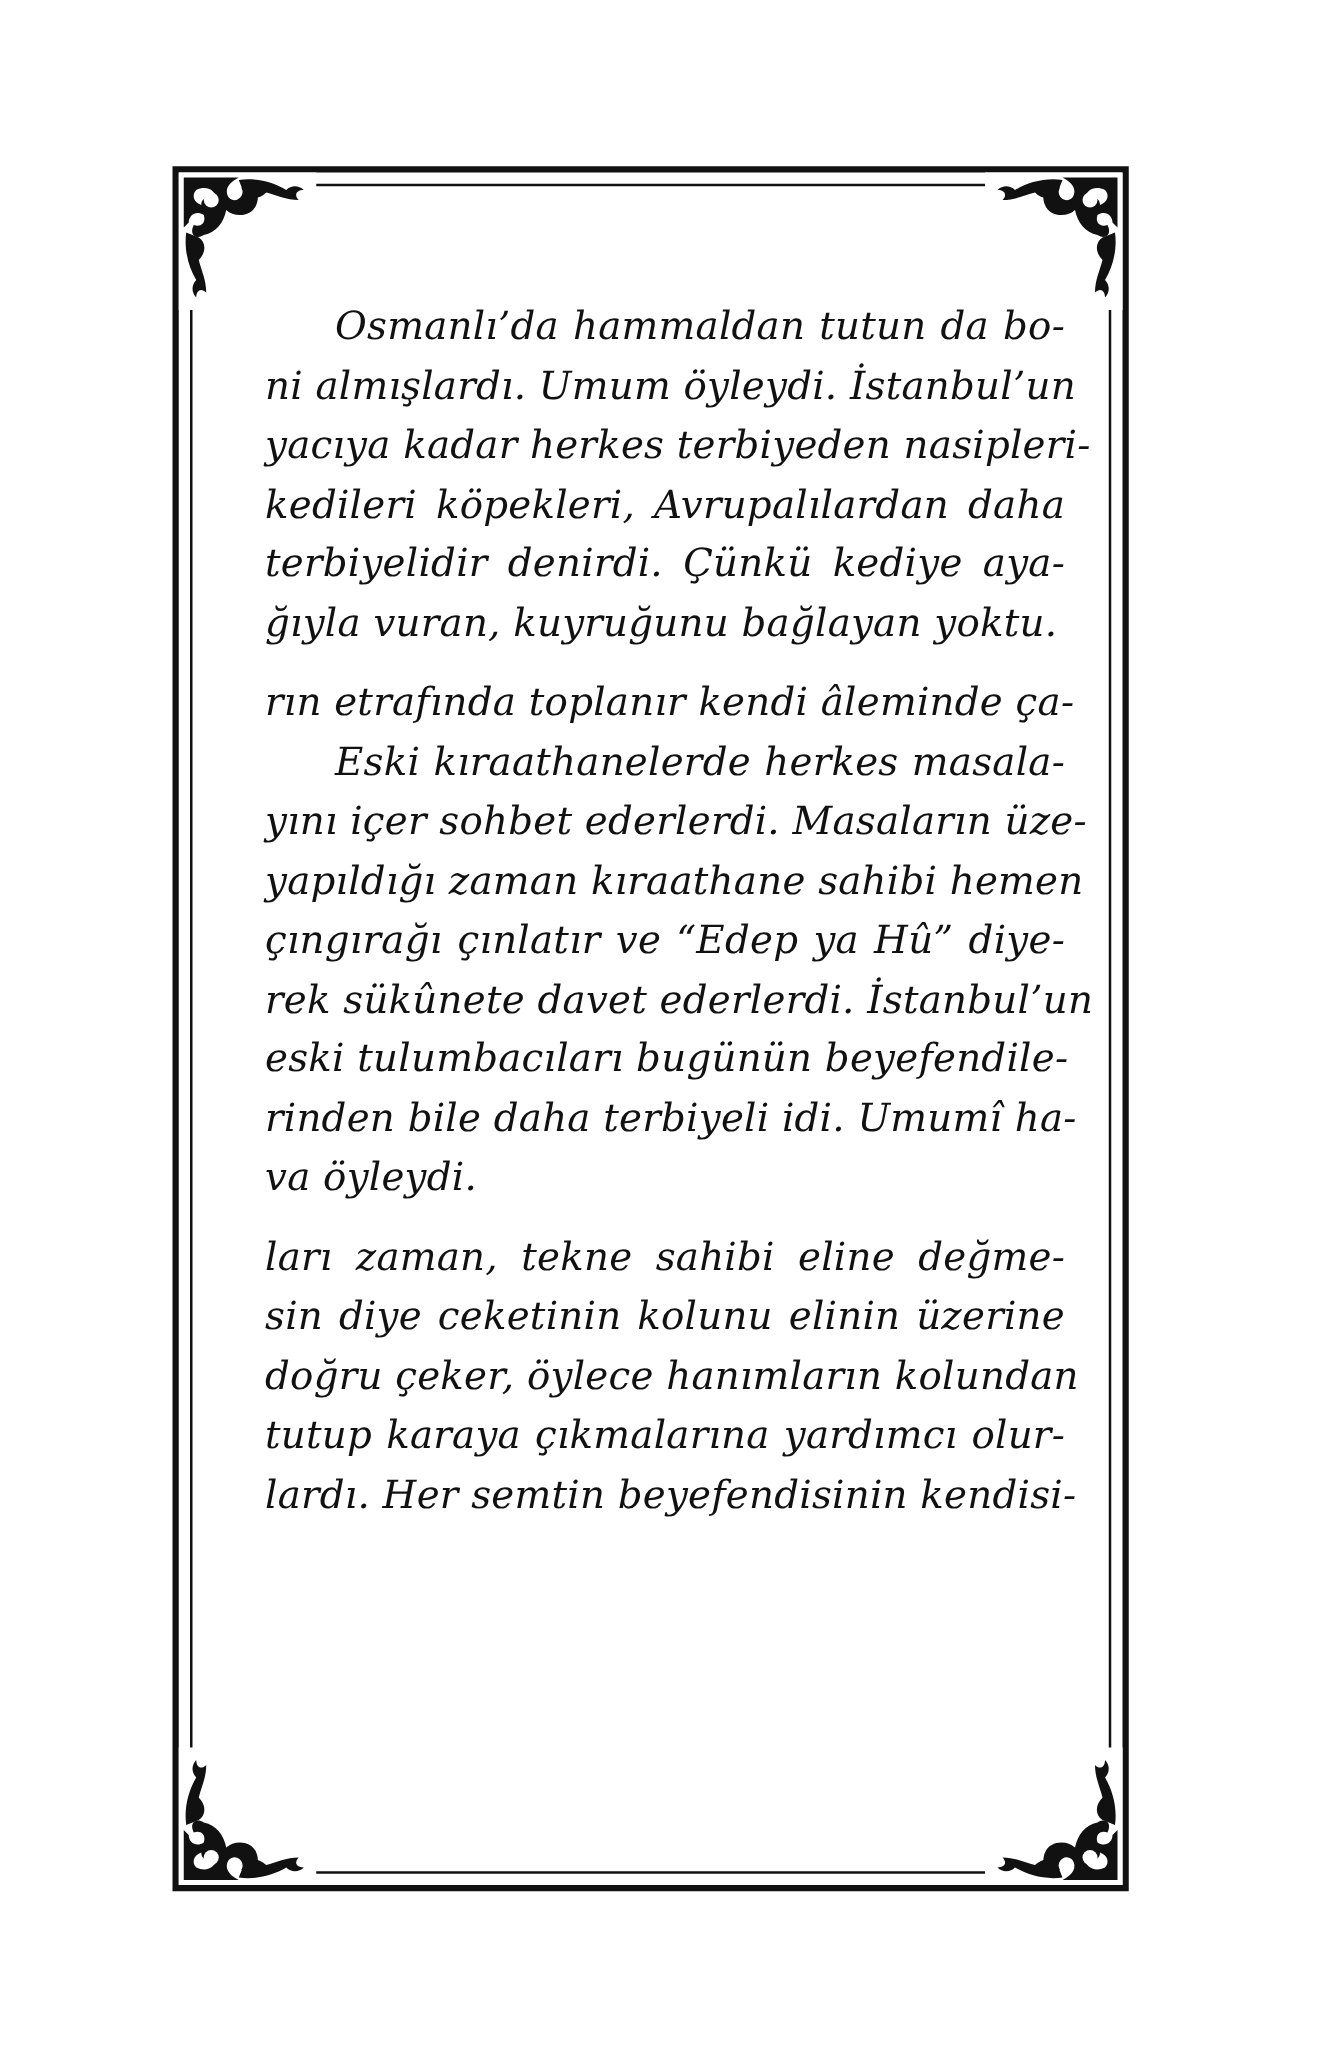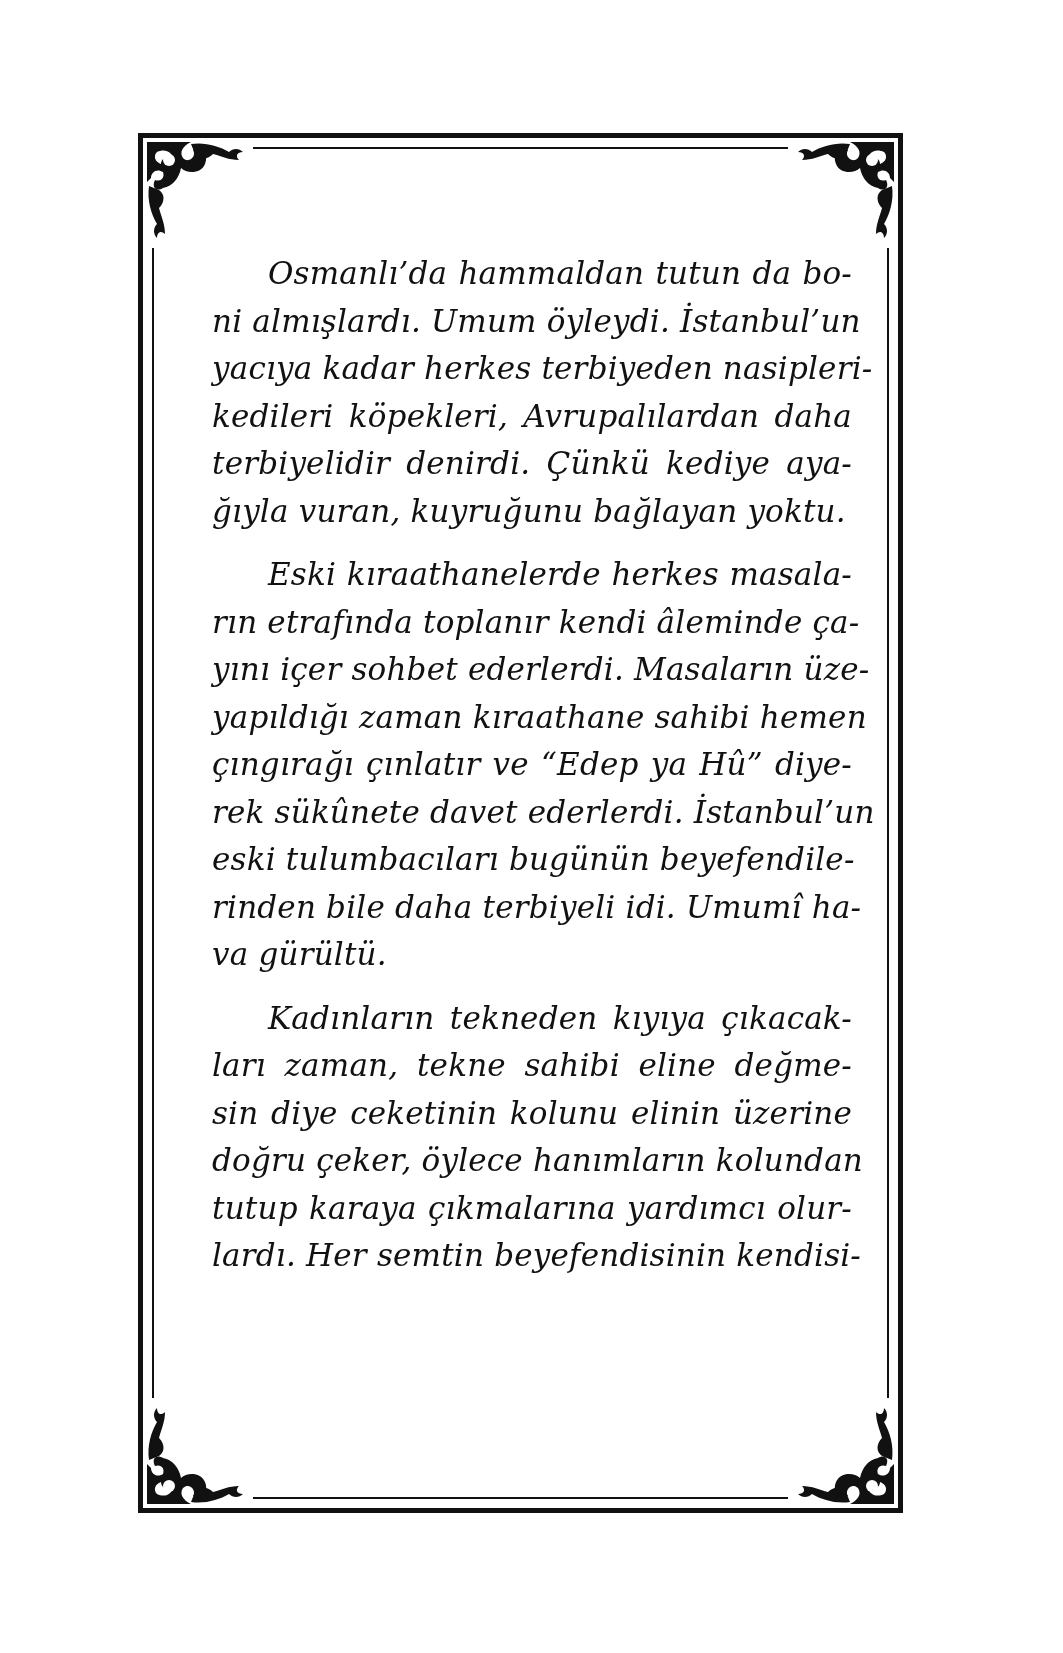--- a/index.html
+++ b/index.html
@@ -19,21 +19,21 @@
   .corner.tl { left:143px; top:138px; }
   .corner.tr { left:788px; top:138px; transform:scaleX(-1); }
   .corner.bl { left:143px; top:1398px; transform:scaleY(-1); }
   .corner.br { left:788px; top:1398px; transform:scale(-1,-1); }
   .text-block {
     position:absolute; left:212px; top:238px; width:640px;
     font-family:"DejaVu Serif", "Liberation Serif", serif;
     font-style:italic; font-size:31px; line-height:47.5px; color:#111;
     letter-spacing:0.2px;
   }
-  .para { margin:12px 0 16px 0; }
+  .para { margin:0 0 16px 0; }
   .line { display:block; white-space:nowrap; text-align:justify; text-align-last:justify; }
   .line.last { text-align-last:left; }
   .line.first { padding-left:56px; }
 </style>
 </head>
 <body>
 
 <div class="frame-outer"></div>
 <div class="frame-inner"></div>
 
@@ -85,31 +85,30 @@
 <div class="text-block">
   <p class="para">
     <span class="line first">Osmanlı’da hammaldan tutun da bo-</span>
     <span class="line">ni almışlardı. Umum öyleydi. İstanbul’un</span>
     <span class="line">yacıya kadar herkes terbiyeden nasipleri-</span>
     <span class="line">kedileri köpekleri, Avrupalılardan daha</span>
     <span class="line">terbiyelidir denirdi. Çünkü kediye aya-</span>
     <span class="line last">ğıyla vuran, kuyruğunu bağlayan yoktu.</span>
   </p>
   <p class="para">
+    <span class="line">rın etrafında toplanır kendi âleminde ça-</span>
     <span class="line first">Eski kıraathanelerde herkes masala-</span>
-    <span class="line">rın etrafında toplanır kendi âleminde ça-</span>
     <span class="line">yını içer sohbet ederlerdi. Masaların üze-</span>
     <span class="line">yapıldığı zaman kıraathane sahibi hemen</span>
     <span class="line">çıngırağı çınlatır ve “Edep ya Hû” diye-</span>
     <span class="line">rek sükûnete davet ederlerdi. İstanbul’un</span>
     <span class="line">eski tulumbacıları bugünün beyefendile-</span>
     <span class="line">rinden bile daha terbiyeli idi. Umumî ha-</span>
-    <span class="line last">va gürültü.</span>
+    <span class="line last">va öyleydi.</span>
   </p>
   <p class="para">
-    <span class="line first">Kadınların tekneden kıyıya çıkacak-</span>
     <span class="line">ları zaman, tekne sahibi eline değme-</span>
     <span class="line">sin diye ceketinin kolunu elinin üzerine</span>
     <span class="line">doğru çeker, öylece hanımların kolundan</span>
     <span class="line">tutup karaya çıkmalarına yardımcı olur-</span>
     <span class="line">lardı. Her semtin beyefendisinin kendisi-</span>
   </p>
 </div>
 
 </body></html>

